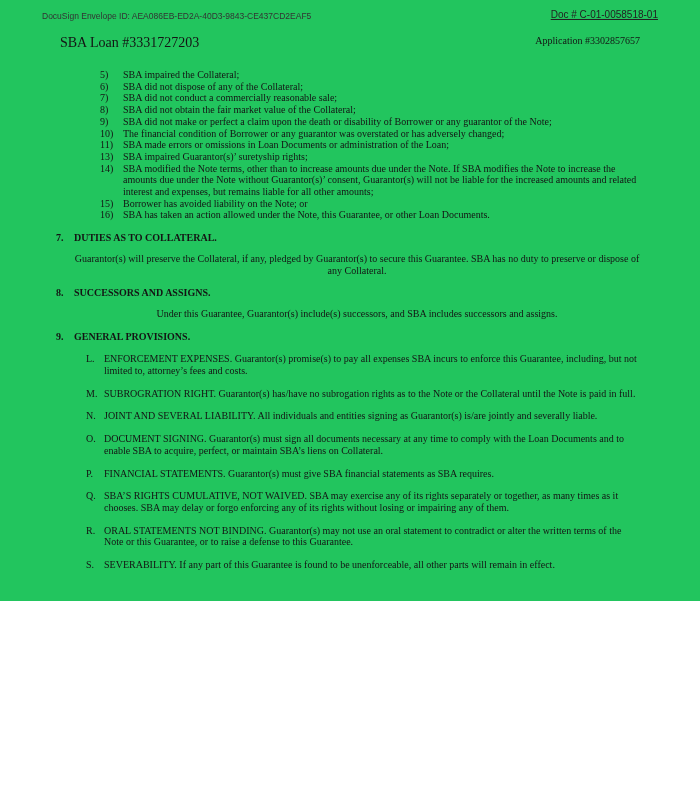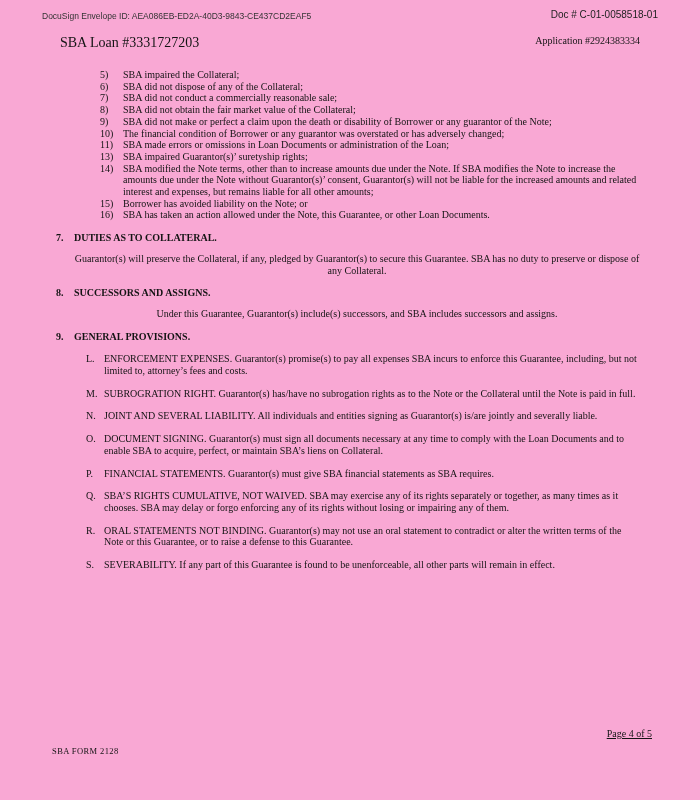--- a/index.html
+++ b/index.html
@@ -3,22 +3,22 @@
 <meta charset="utf-8">
 <style>
   html, body {
     margin: 0;
     padding: 0;
     background: #ffffff;
   }
   .page {
     position: relative;
     width: 700px;
-    height: 800px;
-    background: #f9a8d4;
+    height: 601px;
+    background: #22c55e;
     overflow: hidden;
     font-family: "Liberation Serif", serif;
     color: #141414;
   }
   
   .hdr-ds {
     position: absolute;
     left: 42px;
     top: 11px;
     font-family: "Liberation Sans", sans-serif;
@@ -27,20 +27,21 @@
     white-space: nowrap;
   }
   .hdr-doc {
     position: absolute;
     right: 42px;
     top: 9px;
     font-family: "Liberation Sans", sans-serif;
     font-size: 10px;
     color: #222222;
     white-space: nowrap;
+    text-decoration: underline;
   }
   .hdr-loan {
     position: absolute;
     left: 60px;
     top: 35px;
     font-size: 14px;
     white-space: nowrap;
   }
   .hdr-app {
     position: absolute;
@@ -100,21 +101,21 @@
   }
 </style>
 </head>
 <body>
 
 <div class="page">
 
   <div class="hdr-ds">DocuSign Envelope ID: AEA086EB-ED2A-40D3-9843-CE437CD2EAF5</div>
   <div class="hdr-doc">Doc # C-01-0058518-01</div>
   <div class="hdr-loan">SBA Loan #3331727203</div>
-  <div class="hdr-app">Application #2924383334</div>
+  <div class="hdr-app">Application #3302857657</div>
 
   <div class="content">
 
     <div class="nlist">
       <div class="nitem">
         <span class="no">5)</span>
         <span class="tx">SBA impaired the Collateral;</span>
       </div>
       <div class="nitem">
         <span class="no">6)</span>

